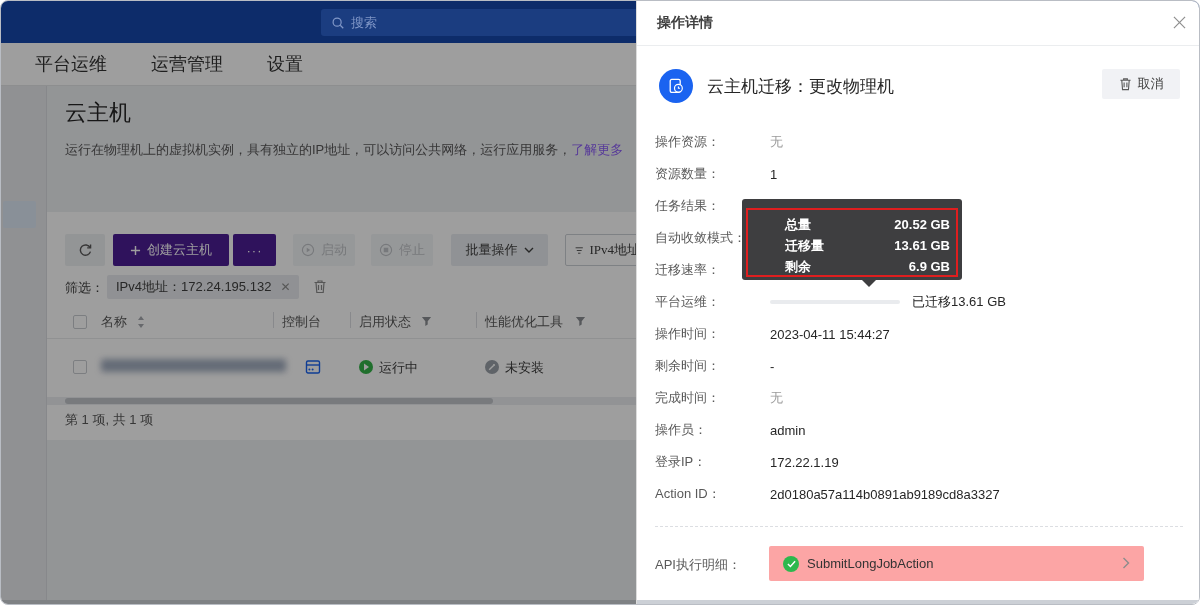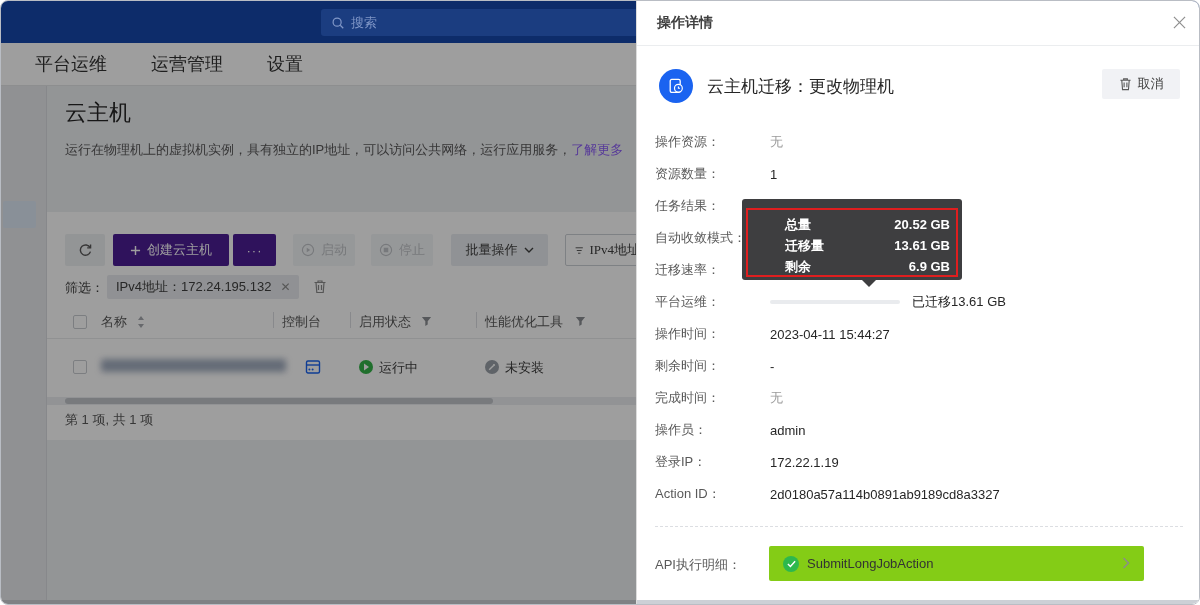--- a/index.html
+++ b/index.html
@@ -82,21 +82,21 @@
   .fields { position:absolute; left:18px; top:125px; width:530px; }
   .frow { height:32px; display:flex; align-items:center; font-size:13px; }
   .frow .flabel { width:115px; color:#595959; flex:0 0 auto; }
   .frow .fvalue { color:#262626; }
   .frow .fvalue.muted { color:#9a9a9a; }
   .pbar { width:130px; height:4px; background:#e9ebee; border-radius:2px; overflow:hidden; }
   .pfill { height:4px; background:#2264e5; border-radius:2px; }
   .ptext { margin-left:12px; color:#262626; font-size:13px; }
   .pdivider { position:absolute; left:18px; top:525px; width:528px; border-top:1px dashed #dcdee2; }
   .apilabel { position:absolute; left:18px; top:555px; font-size:13px; color:#595959; }
-  .apibar { position:absolute; left:132px; top:545px; width:375px; height:35px; background:#84cc16;
+  .apibar { position:absolute; left:132px; top:545px; width:375px; height:35px; background:#fca5a5;
             border-radius:2px; display:flex; align-items:center; padding:0 14px; gap:8px; cursor:pointer; }
   .apibar .atxt { font-size:13px; color:#333; flex:1; }
   .chev { color:#8c8c8c; }
   .bstrip-panel { position:absolute; left:0; top:599px; width:565px; height:6px; background:#ccd0d6; }
 
   
   .tooltip { position:absolute; left:741px; top:198px; width:220px; height:81px; background:#3e3e40;
              border-radius:3px; z-index:30; }
   .tred { position:absolute; left:4px; right:4px; top:9px; bottom:3px; border:2px solid #e01e1f; }
   .trows { position:absolute; left:14px; right:12px; top:15px; }

